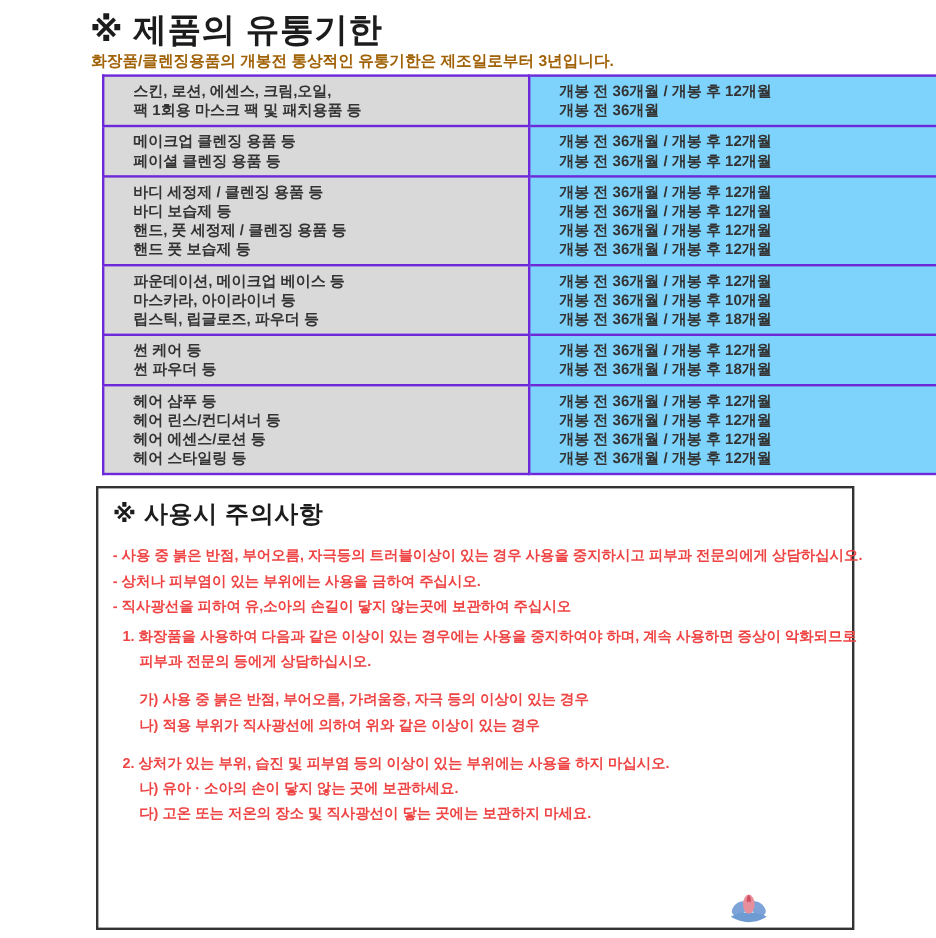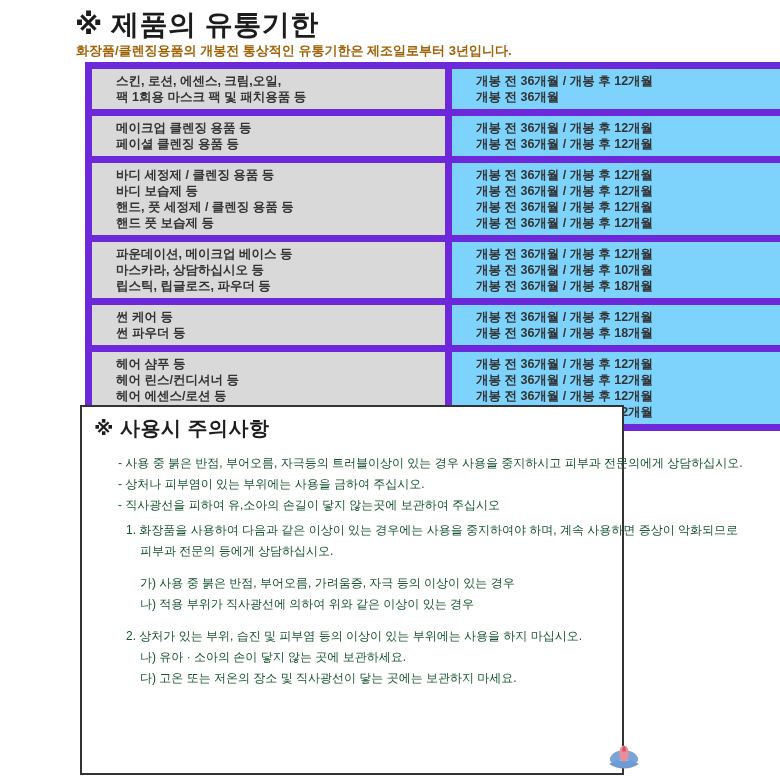--- a/index.html
+++ b/index.html
@@ -22,50 +22,49 @@
     font-size:13px;font-weight:bold;color:#a16207;
   }
   
   .expiry-table{
     position:absolute;left:85px;top:62px;
     width:620px;
     border-collapse:collapse;
     table-layout:fixed;
   }
   .expiry-table td{
-    border:7px solid #6d28d9;
+    border:2px solid #6d28d9;
     vertical-align:middle;
     padding:4px 24px;
     font-size:12.5px;font-weight:bold;color:#333;
     line-height:16px;
   }
   .expiry-table td.cell-left{width:305px;background:#d9d9d9;}
   .expiry-table td.cell-right{width:315px;background:#7dd3fc;}
   
   .precautions-box{
     position:absolute;left:80px;top:405px;
-    width:544px;height:370px;
+    width:632px;height:370px;
     border:2px solid #333;
     box-sizing:border-box;
     background:#fff;
   }
   .precautions-title{
     padding:8px 0 0 12px;
     font-size:20px;font-weight:bold;color:#1c1c1c;
     letter-spacing:0.5px;
   }
   .precautions-lines{
     margin-top:14px;
     padding:0 10px 0 12px;
   }
   .p-line{
-    font-size:12px;font-weight:normal;color:#14532d;
+    font-size:12px;font-weight:bold;color:#ef4444;
     line-height:14px;margin-top:7px;
     white-space:nowrap;
-    margin-left:24px;
   }
   .p-line:first-child{margin-top:0;}
   .p-line.indent-1{padding-left:8px;}
   .p-line.indent-2{padding-left:22px;}
   .p-line.gap-small{margin-top:11px;}
   .p-line.gap-large{margin-top:18px;}
   
   .logo{
     position:absolute;left:606px;top:742px;
     display:flex;align-items:center;
@@ -117,21 +116,21 @@
           <td class="cell-right">
             <div>개봉 전 36개월 / 개봉 후 12개월</div>
             <div>개봉 전 36개월 / 개봉 후 12개월</div>
             <div>개봉 전 36개월 / 개봉 후 12개월</div>
             <div>개봉 전 36개월 / 개봉 후 12개월</div>
           </td>
         </tr>
         <tr>
           <td class="cell-left">
             <div>파운데이션, 메이크업 베이스 등</div>
-            <div>마스카라, 상담하십시오 등</div>
+            <div>마스카라, 아이라이너 등</div>
             <div>립스틱, 립글로즈, 파우더 등</div>
           </td>
           <td class="cell-right">
             <div>개봉 전 36개월 / 개봉 후 12개월</div>
             <div>개봉 전 36개월 / 개봉 후 10개월</div>
             <div>개봉 전 36개월 / 개봉 후 18개월</div>
           </td>
         </tr>
         <tr>
           <td class="cell-left">

